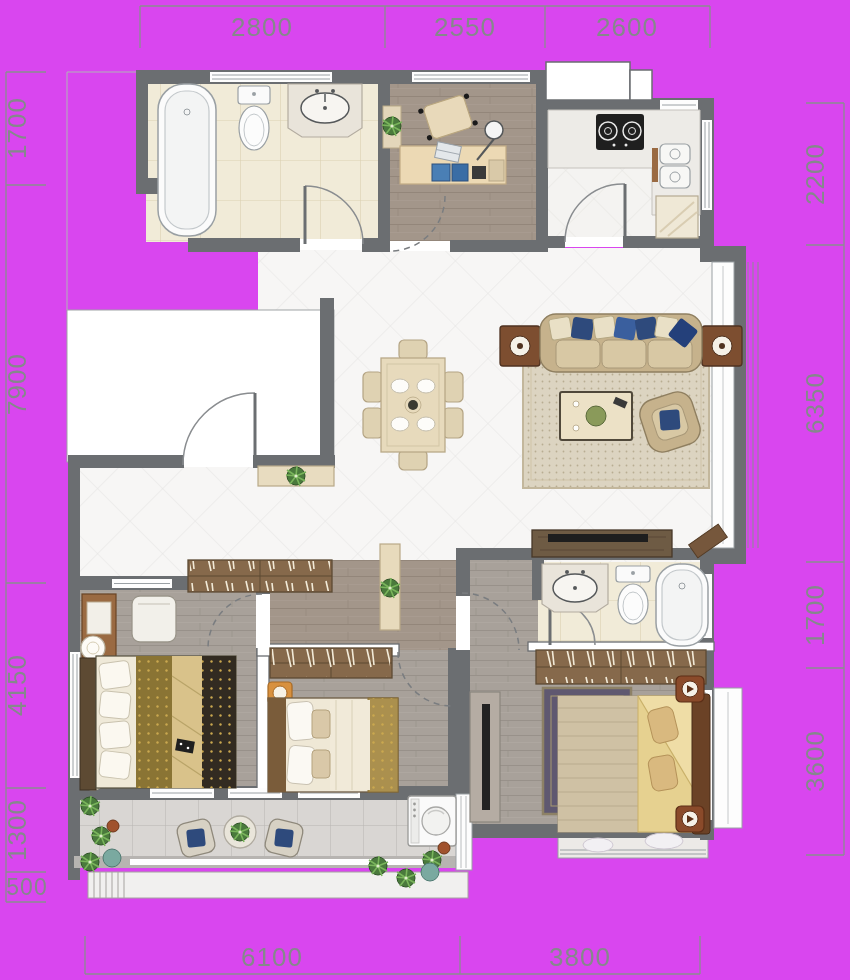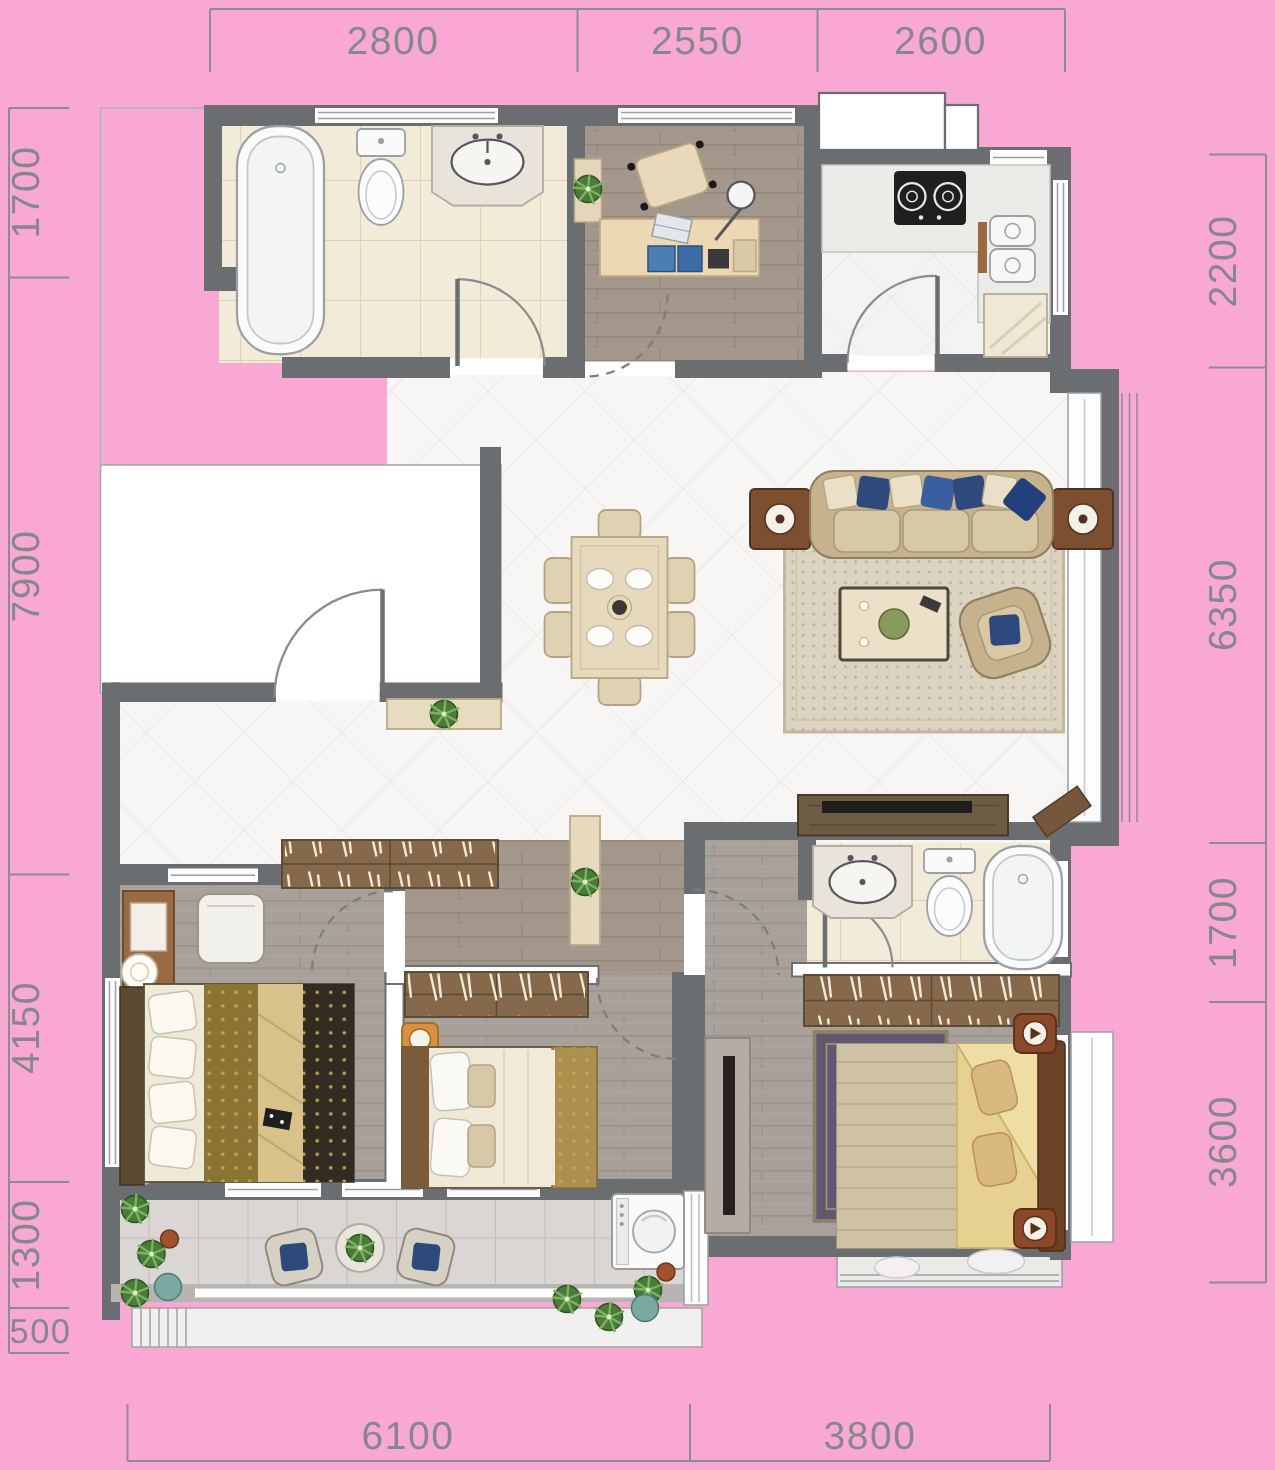--- a/index.html
+++ b/index.html
@@ -1,16 +1,16 @@
 <!DOCTYPE html>
 <html><head>
 <meta charset="utf-8">
 <style>
   html,body{margin:0;padding:0;background:#ffffff;}
-  .stage{position:relative;width:850px;height:980px;background:#f9a8d4;overflow:hidden;
+  .stage{position:relative;width:850px;height:980px;background:#d946ef;overflow:hidden;
          font-family:"Liberation Sans", sans-serif;}
   svg{display:block;}
   text.dim{font-family:"Liberation Sans", sans-serif;font-size:26px;fill:#85888b;letter-spacing:1px;}
   text.dim.small{font-size:23px;}
 </style>
 </head>
 <body>
 
 <div class="stage">
 <svg width="850" height="980" viewBox="0 0 850 980">

